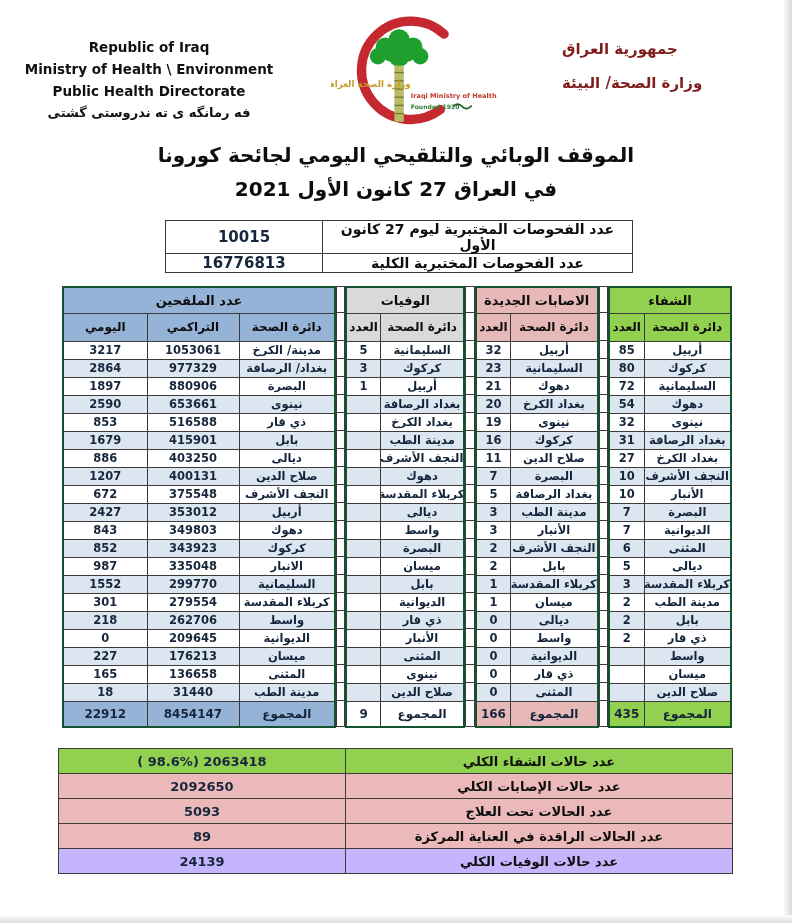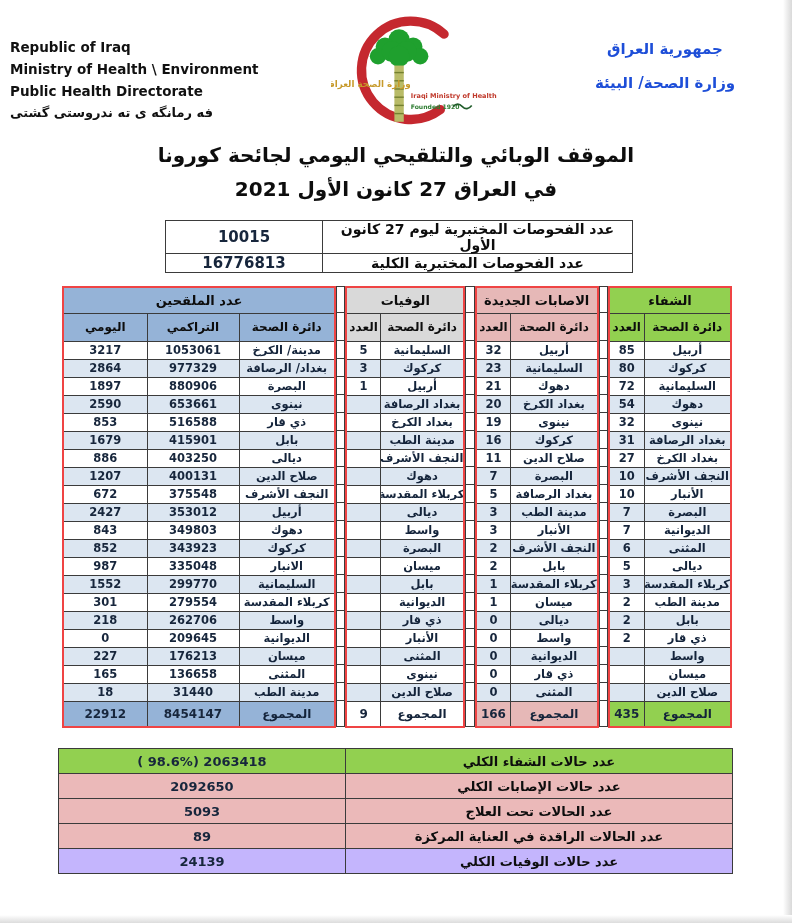--- a/index.html
+++ b/index.html
@@ -4,39 +4,39 @@
 <style>
   * { box-sizing: border-box; margin: 0; padding: 0; }
   body { background:#eee; font-family:"DejaVu Sans", sans-serif; }
   .page { position:relative; width:792px; height:923px; background:#fff; overflow:hidden; color:#1a2636; }
   .edge { position:absolute; z-index:5; }
   .edge-right { right:0; top:0; width:9px; height:100%; background:linear-gradient(to right,#ffffff,#d9d9d9); }
   .edge-bottom { left:0; bottom:0; width:100%; height:8px; background:linear-gradient(to bottom,#ffffff,#dcdcdc); }
 
   
   .hdr { display:flex; justify-content:space-between; padding:14px 10px 0 10px; }
-  .hdr-en { width:278px; text-align:left; margin-top:22px; font-weight:bold; font-size:13.5px; line-height:22px; color:#111; }
+  .hdr-en { width:278px; text-align:center; margin-top:22px; font-weight:bold; font-size:13.5px; line-height:22px; color:#111; }
   .hdr-en .ku { font-size:13px; direction:rtl; }
-  .hdr-ar { width:232px; text-align:center; margin-top:18px; font-weight:bold; font-size:15px; line-height:34px; direction:rtl; color:#1d4ed8; padding-left:12px; padding-right:14px; }
+  .hdr-ar { width:232px; text-align:left; margin-top:18px; font-weight:bold; font-size:15px; line-height:34px; direction:rtl; color:#7f1d1d; padding-left:12px; padding-right:14px; }
   .logo-box { width:176px; height:116px; }
 
   
   .title { text-align:center; direction:rtl; font-weight:bold; color:#0d0d0d; margin-top:8px; font-size:20px; line-height:34px; }
 
   
   .t-tests { border-collapse:collapse; table-layout:fixed; width:467px; margin:14px 0 0 165px; }
   .t-tests td { border:1.5px solid #3b3b3b; height:30px; text-align:center; font-weight:bold; }
   .t-tests .lbl { direction:rtl; font-size:14px; color:#0d0d0d; }
   .t-tests .val { font-size:15px; color:#17263c; }
 
   
   .tables { display:flex; align-items:flex-start; margin:13px 0 0 62px; width:670px; }
   table.t-main, table.spacer { border-collapse:collapse; table-layout:fixed; }
   .t-main th, .t-main td, .spacer td { border:1px solid #3b3b3b; text-align:center; overflow:hidden; white-space:nowrap; }
-  .t-main { border:2px solid #ef4444; }
+  .t-main { border:2px solid #14532d; }
   .r-title th { height:26px; font-size:13px; direction:rtl; color:#0d0d0d; }
   .r-head  th { height:28px; font-size:12px; direction:rtl; color:#0d0d0d; }
   .r-data  td { height:18px; font-size:11.5px; font-weight:bold; }
   .r-total td { height:26px; font-size:12px; font-weight:bold; }
   .t-main tbody tr.r-data:nth-of-type(even) td { background:#DCE6F1; }
   td.num { direction:ltr; color:#17263c; }
   td.name { direction:rtl; color:#13233a; }
   .hdr-blue  th { background:#95B3D7; }
   .hdr-gray  th { background:#D9D9D9; }
   .hdr-pink  th { background:#E6B8B7; }

